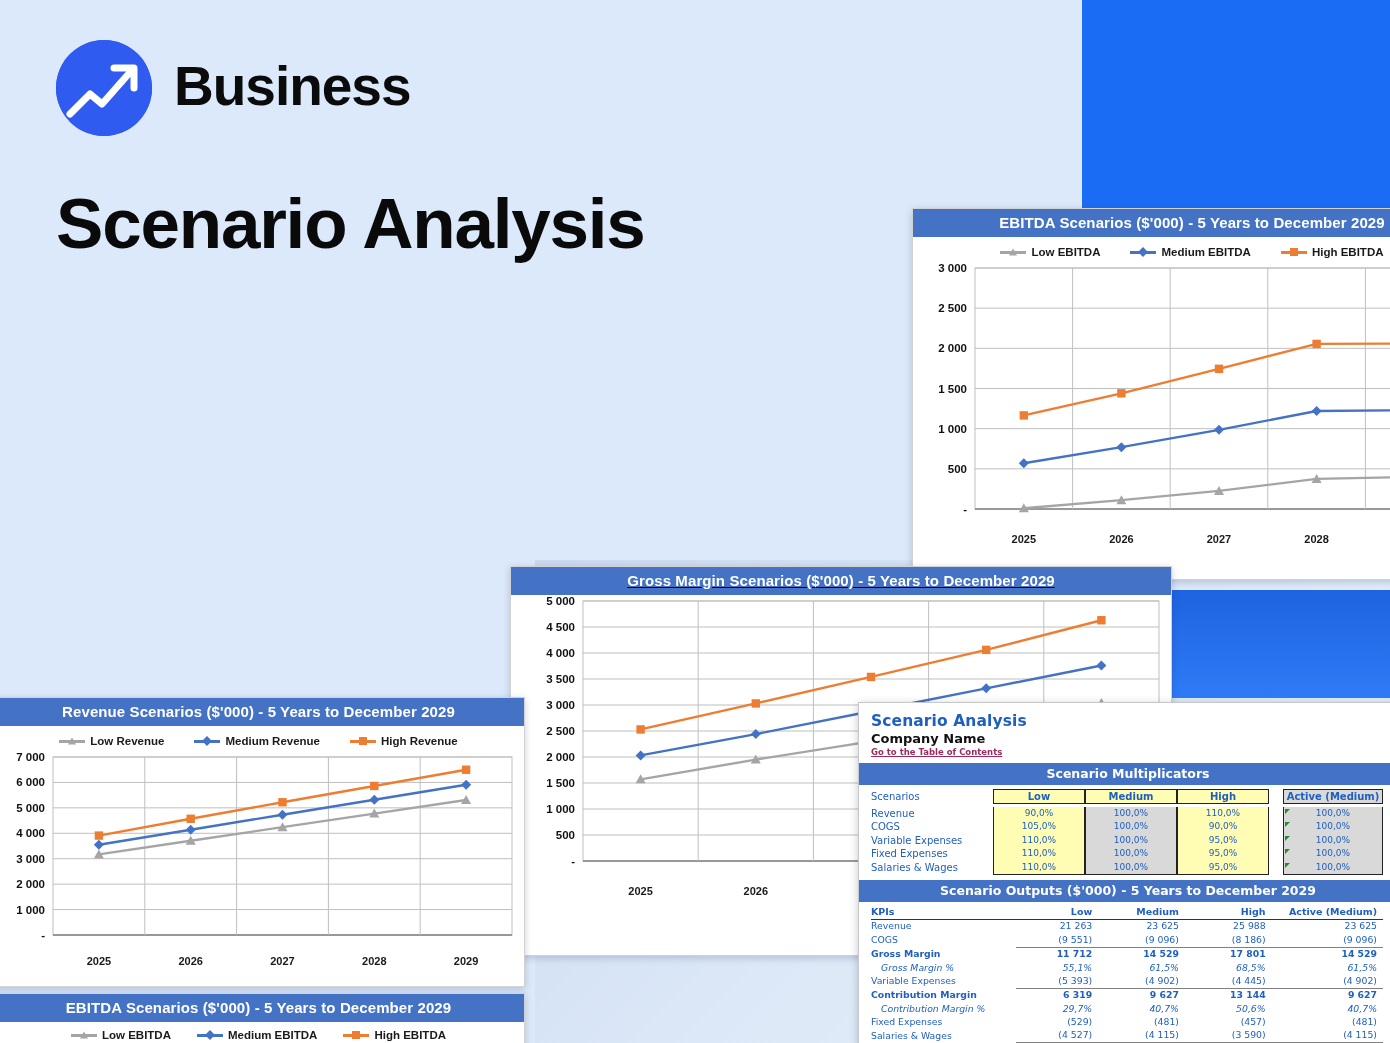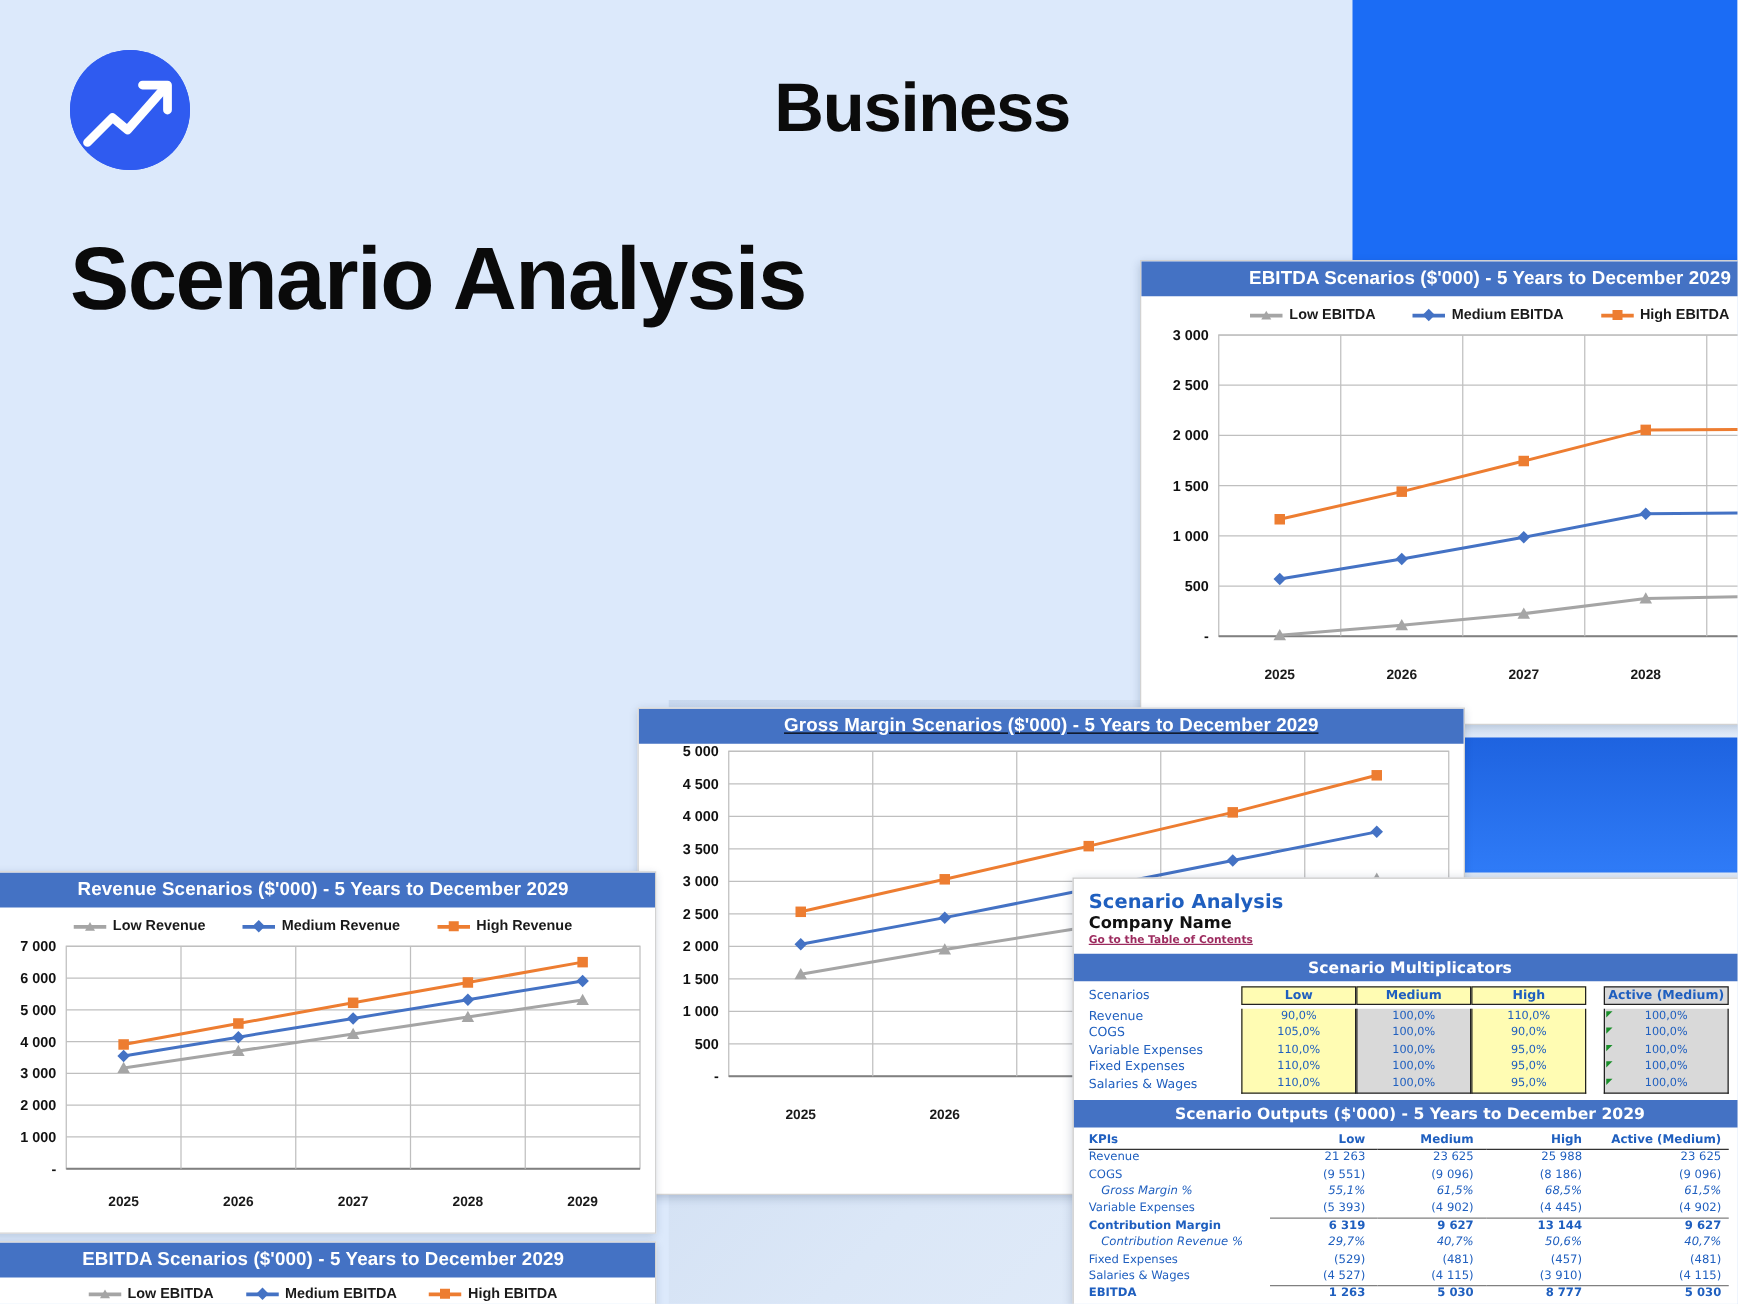--- a/index.html
+++ b/index.html
@@ -22,21 +22,21 @@
     position: absolute; left: 1172px; top: 590px; width: 218px; height: 108px;
     background: linear-gradient(180deg,#1e63e0 0%,#2f7bf7 100%);
   }
   .bg-sheet {
     position: absolute; left: 535px; top: 560px; width: 855px; height: 483px;
     background: linear-gradient(135deg,#c9d9ef 0%,#dbe7f7 45%,#eaf1fb 100%);
   }
 
   
   .header-block { position: absolute; left: 56px; top: 40px; width: 800px; }
-  .logo-row { display: flex; align-items: center; gap: 22px; justify-content: space-between; }
+  .logo-row { display: flex; align-items: center; gap: 22px; }
   .logo-mark {
     width: 96px; height: 96px; border-radius: 50%;
     background: #2f5bf0; position: relative; flex: none;
   }
   .logo-mark svg { position: absolute; left: 0; top: 0; }
   .logo-words { line-height: 1; padding-bottom: 4px; }
   .logo-business {
     font-size: 55px; font-weight: 800; color: #0b0b0b;
     letter-spacing: -1px; line-height: 1;
   }
@@ -504,20 +504,27 @@
             <td class="v">25 988</td>
             <td class="a">23 625</td>
           </tr>
           <tr>
             <td class="k">COGS</td>
             <td class="v">(9 551)</td>
             <td class="v">(9 096)</td>
             <td class="v">(8 186)</td>
             <td class="a">(9 096)</td>
           </tr>
+          <tr class="bold rule">
+            <td class="k">Gross Margin</td>
+            <td class="v">11 712</td>
+            <td class="v">14 529</td>
+            <td class="v">17 801</td>
+            <td class="a">14 529</td>
+          </tr>
           <tr class="ital">
             <td class="k">Gross Margin %</td>
             <td class="v">55,1%</td>
             <td class="v">61,5%</td>
             <td class="v">68,5%</td>
             <td class="a">61,5%</td>
           </tr>
           <tr>
             <td class="k">Variable Expenses</td>
             <td class="v">(5 393)</td>
@@ -526,38 +533,38 @@
             <td class="a">(4 902)</td>
           </tr>
           <tr class="bold rule">
             <td class="k">Contribution Margin</td>
             <td class="v">6 319</td>
             <td class="v">9 627</td>
             <td class="v">13 144</td>
             <td class="a">9 627</td>
           </tr>
           <tr class="ital">
-            <td class="k">Contribution Revenue %</td>
+            <td class="k">Contribution Margin %</td>
             <td class="v">29,7%</td>
             <td class="v">40,7%</td>
             <td class="v">50,6%</td>
             <td class="a">40,7%</td>
           </tr>
           <tr>
             <td class="k">Fixed Expenses</td>
             <td class="v">(529)</td>
             <td class="v">(481)</td>
             <td class="v">(457)</td>
             <td class="a">(481)</td>
           </tr>
           <tr>
             <td class="k">Salaries &amp; Wages</td>
             <td class="v">(4 527)</td>
             <td class="v">(4 115)</td>
-            <td class="v">(3 910)</td>
+            <td class="v">(3 590)</td>
             <td class="a">(4 115)</td>
           </tr>
           <tr class="bold rule">
             <td class="k">EBITDA</td>
             <td class="v">1 263</td>
             <td class="v">5 030</td>
             <td class="v">8 777</td>
             <td class="a">5 030</td>
           </tr>
         </tbody>

